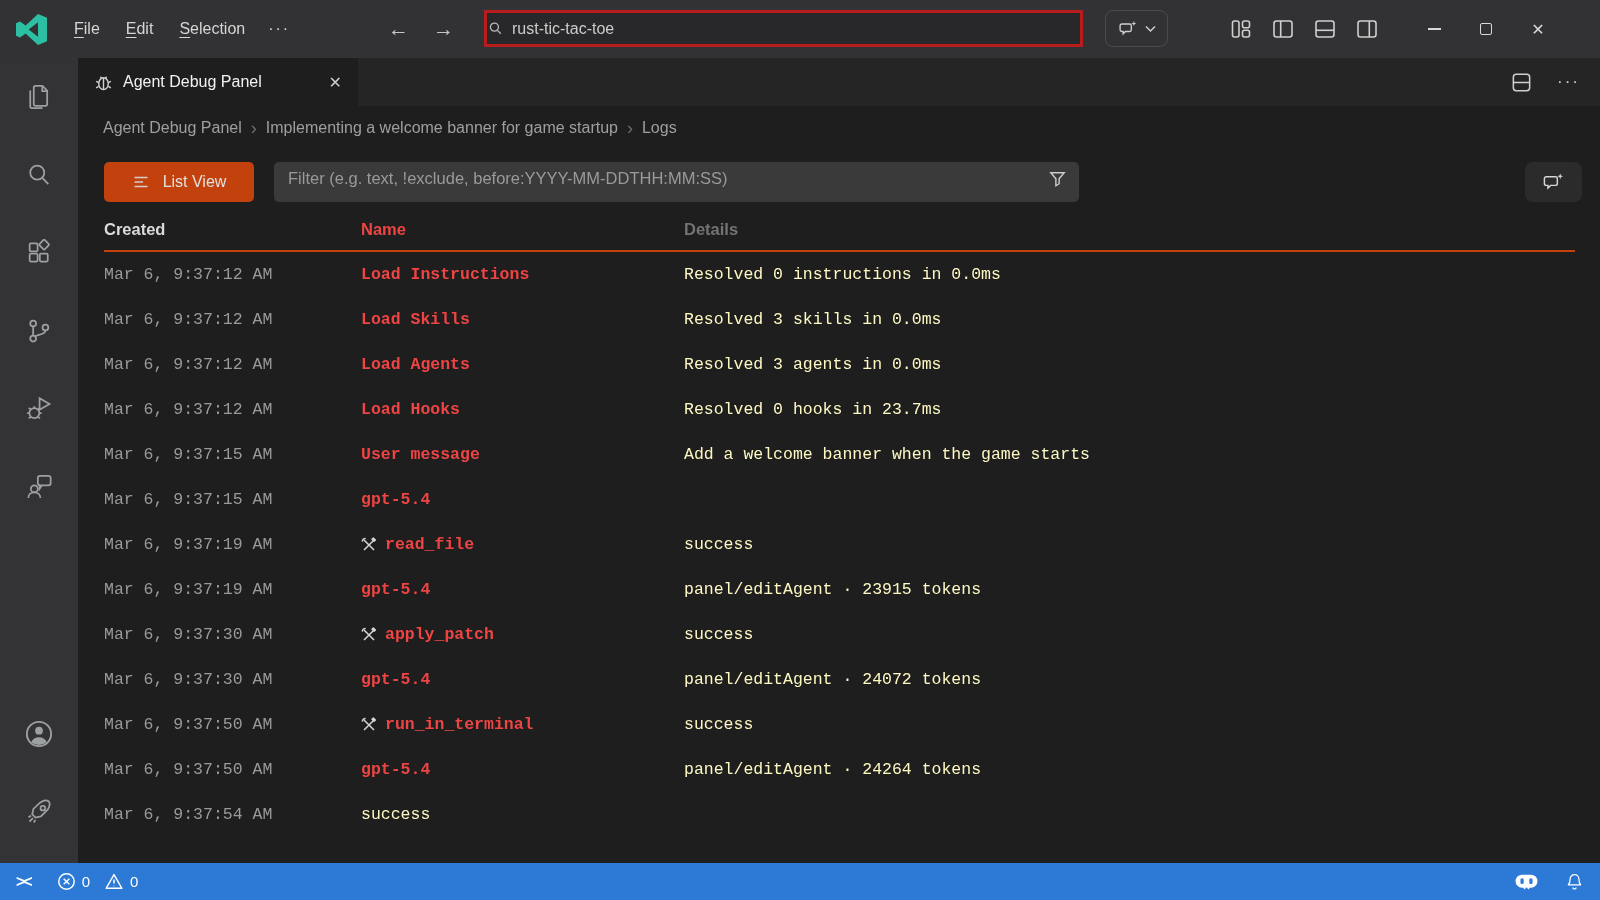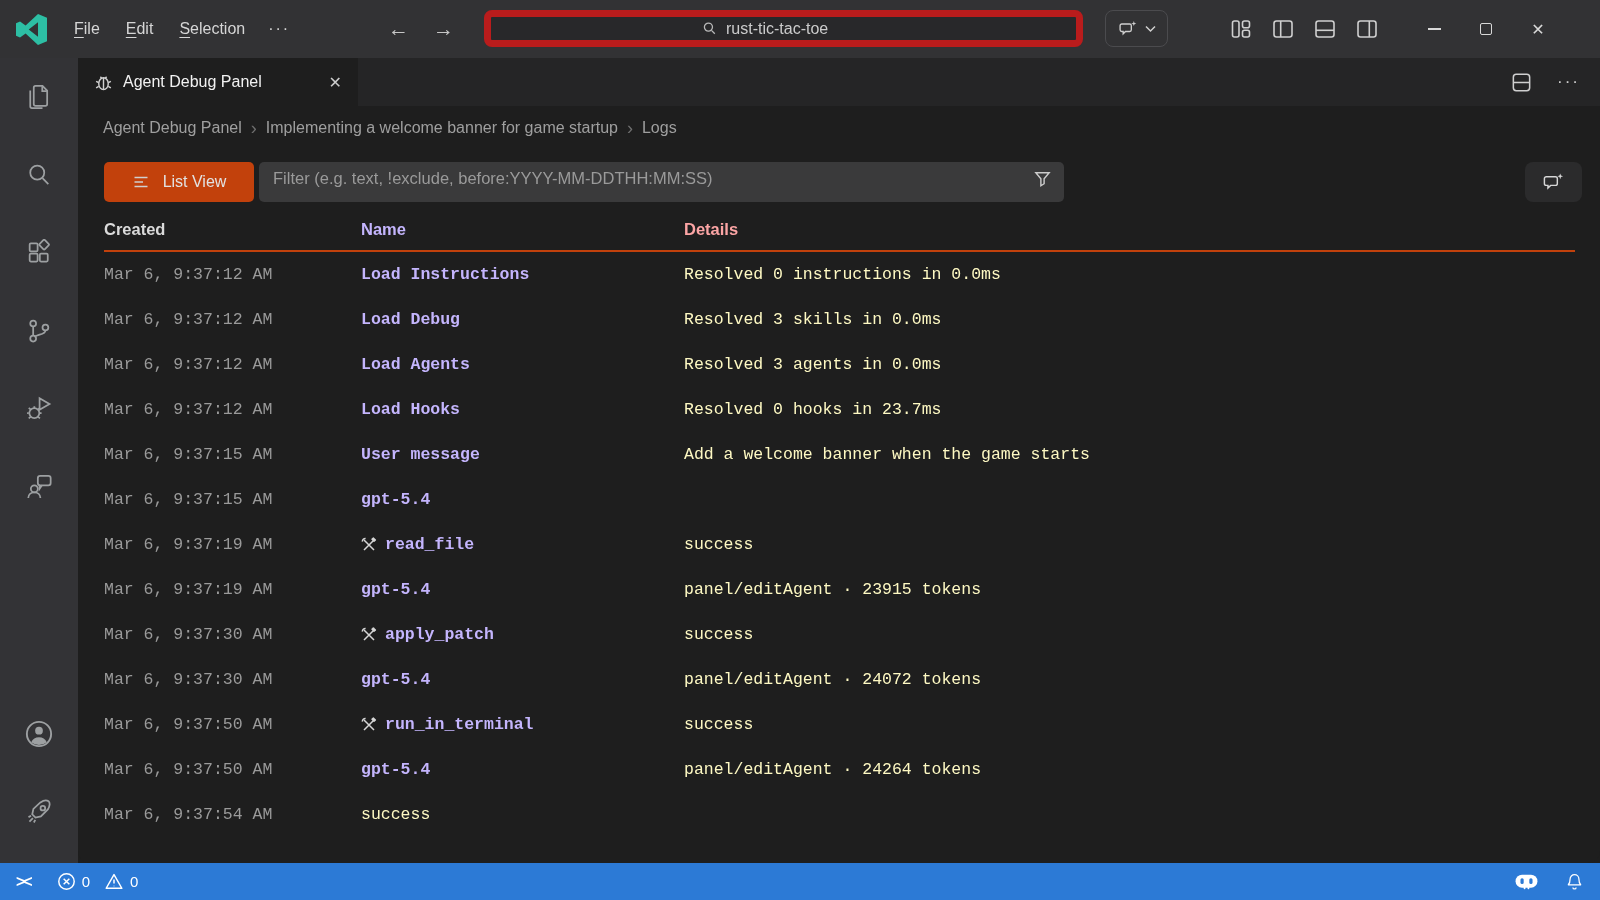--- a/index.html
+++ b/index.html
@@ -10,22 +10,22 @@
   .titlebar { position:absolute; left:0; top:0; width:1600px; height:58px;
               background:#323234; display:flex; align-items:center; z-index:5; }
   .vscode-logo { margin-left:16px; width:31px; height:31px; flex:0 0 auto; }
   .menus { display:flex; margin-left:14px;align-items:flex-end; }
   .menu-item { color:#d6d6d6; font-size:16px; padding:6px 13px; cursor:default; }
   .menu-item .mn { text-decoration:underline; text-underline-offset:3px; }
   .menu-overflow { color:#d6d6d6; font-size:16px; letter-spacing:2px; padding:6px 10px; }
   .nav-arrows { position:absolute; left:388px; top:0; height:58px; display:flex;
                 align-items:center; gap:24px; color:#c6c6c6; font-size:21px; }
   .searchbox { position:absolute; left:484px; top:10px; width:599px; height:37px;
-               background:#28282a; border:7px solid #b91c1c; border-radius:8px;
-               display:flex; align-items:center; justify-content:center; gap:8px; }
+               background:#28282a; border:3px solid #b91c1c; border-radius:0;
+               display:flex; align-items:center; gap:8px; }
   .searchbox svg { flex:0 0 auto; }
   .search-input { width:140px; background:transparent; border:none; outline:none;
                   color:#cccccc; font-size:16px; font-family:inherit; }
   .copilot-btn { position:absolute; left:1105px; top:10px; width:63px; height:37px;
                  border:1px solid #4b4b4e; border-radius:8px; display:flex;
                  align-items:center; justify-content:center; gap:7px; color:#cfcfcf; }
   .layout-group { position:absolute; left:1229px; top:0; height:58px; display:flex;
                   align-items:center; gap:18px; color:#cfcfcf; }
   .win-group { position:absolute; right:36px; top:0; height:58px; display:flex; }
   .win-btn { width:52px; height:58px; display:flex; align-items:center;
@@ -58,41 +58,41 @@
                  gap:9px; font-size:16px; color:#9f9f9f; white-space:nowrap; }
   .bc-sep { color:#6f6f6f; font-size:18px; }
   .bc-item { cursor:default; }
 
   
   .panel-toolbar { display:flex; align-items:center; margin:12px 18px 0 26px; height:40px; }
   .listview-btn { width:150px; height:40px; background:#c2410c; border-radius:5px;
                   display:flex; align-items:center; justify-content:center; gap:13px;
                   color:#e2e2e2; font-size:16px; }
   .listview-btn svg { color:#d0d0d0; }
-  .filter-wrap { margin-left:5px; width:805px; height:40px; background:#3a3a3b;
+  .filter-wrap { margin-left:20px; width:805px; height:40px; background:#3a3a3b;
                  border-radius:5px; display:flex; align-items:center; padding:0 12px 8px 14px; }
   .filter-input { flex:1; background:transparent; border:none; outline:none;
                   color:#c0c0c0; font-size:16.5px; font-family:inherit; }
   .filter-input::placeholder { color:#9a9a9a; opacity:1; }
   .filter-wrap svg { color:#cccccc; }
   .chat-btn { margin-left:auto; width:57px; height:40px; background:#2b2b2c;
               border-radius:8px; display:flex; align-items:center; justify-content:center;
               color:#d6d6d6; }
 
   
   .logtable { margin:6px 25px 0 26px; }
   .thead { display:flex; height:44px; align-items:center; border-bottom:2px solid #c2410c;
            font-size:16.5px; font-weight:bold; color:#dadada; }
   .trow { display:flex; height:45px; align-items:center; font-size:16.5px;font-family:Liberation Mono, monospace; }
   .c-created { width:257px; flex:0 0 auto; color:#9a9a9a; }
   .thead .c-created { color:#dadada; }
-  .c-name { width:323px; flex:0 0 auto; color:#c4b5fd; font-weight:bold;
+  .c-name { width:323px; flex:0 0 auto; color:#ef4444; font-weight:bold;
             display:flex; align-items:center; gap:8px; }
   .c-details { flex:1; color:#fef9c3; }
-  .thead .c-details { color:#fca5a5; }
+  .thead .c-details { color:#737373; }
   .tools-icon { color:#d6d6d6; flex:0 0 auto; }
 
   
   .statusbar { position:absolute; left:0; right:0; bottom:0; height:37px;
                background:var(--statusbar, #2c7ad6); color:#ffffff; display:flex;
                align-items:center; padding:0 16px; font-size:15px; }
   .sb-remote { font-weight:bold; letter-spacing:-2px; font-size:16px; margin-right:26px; }
   .sb-group { display:flex; align-items:center; gap:6px; margin-right:14px; }
   .sb-right { margin-left:auto; display:flex; align-items:center; gap:26px; }
 
@@ -292,21 +292,21 @@
 
       <span class="name-text">Load Instructions</span>
     </div>
     <div class="cell c-details">Resolved 0 instructions in 0.0ms</div>
   </div>
 
   <div class="trow">
     <div class="cell c-created">Mar 6, 9:37:12 AM</div>
     <div class="cell c-name">
 
-      <span class="name-text">Load Debug</span>
+      <span class="name-text">Load Skills</span>
     </div>
     <div class="cell c-details">Resolved 3 skills in 0.0ms</div>
   </div>
 
   <div class="trow">
     <div class="cell c-created">Mar 6, 9:37:12 AM</div>
     <div class="cell c-name">
 
       <span class="name-text">Load Agents</span>
     </div>

